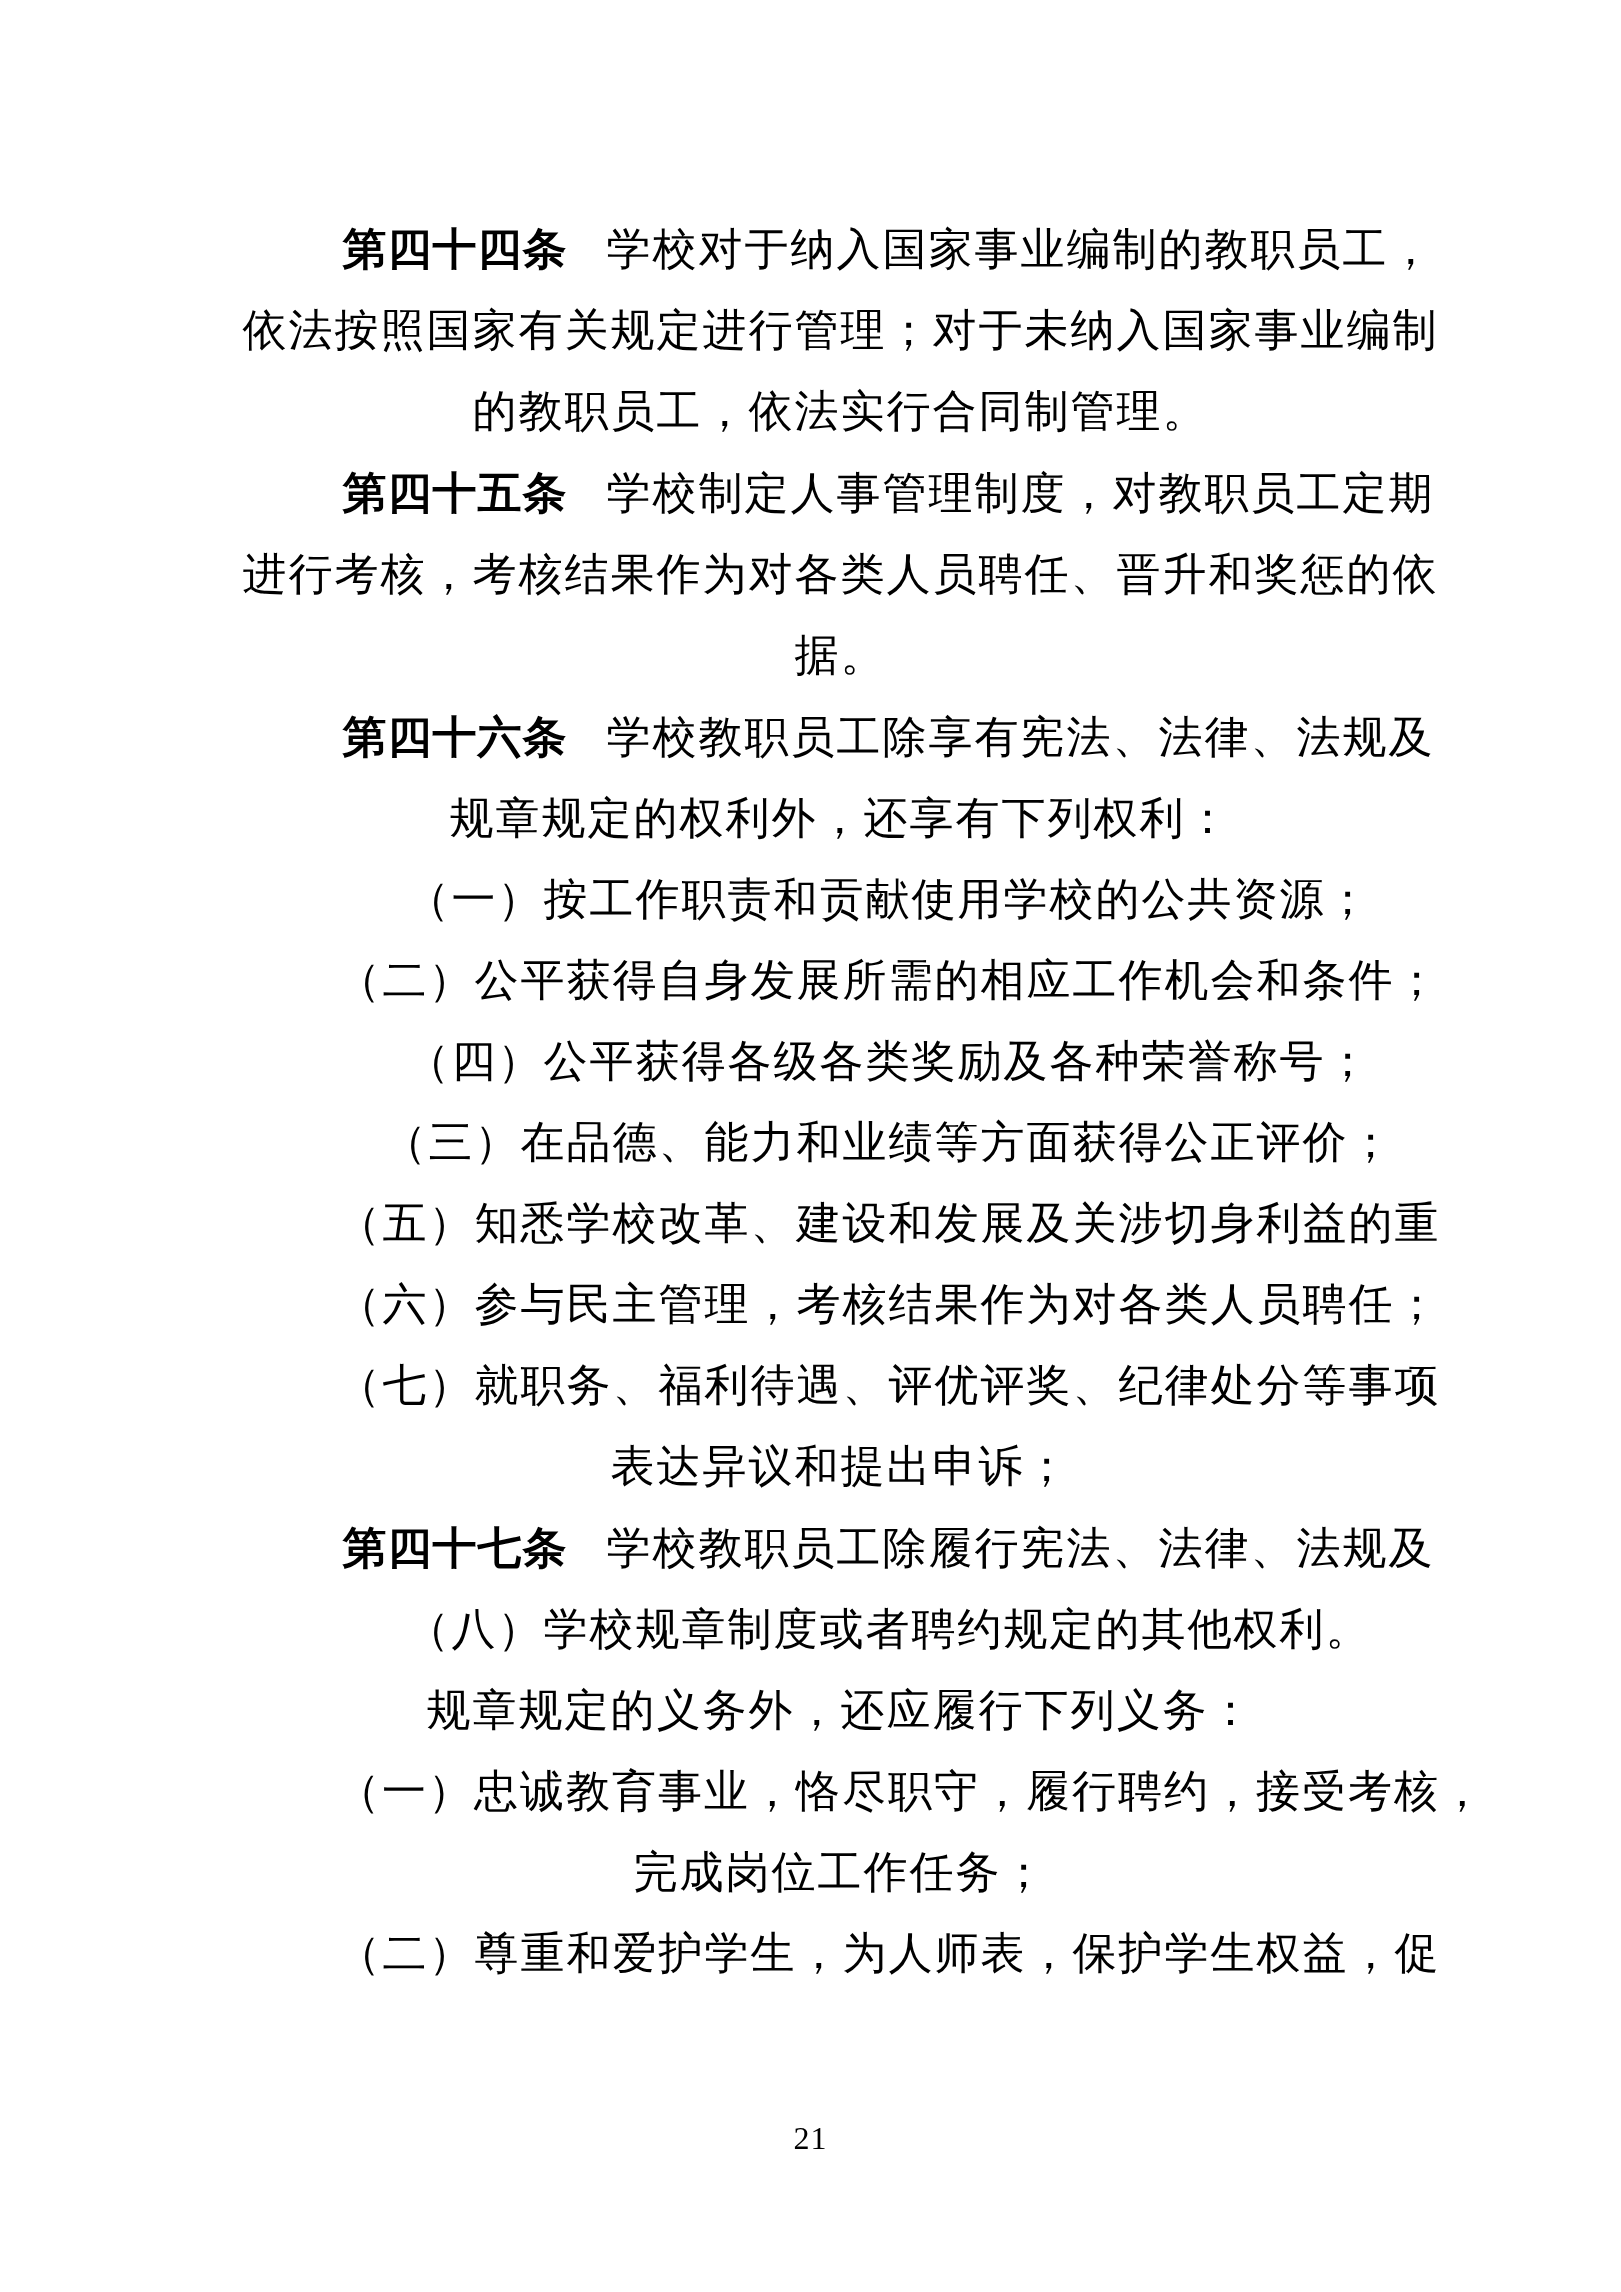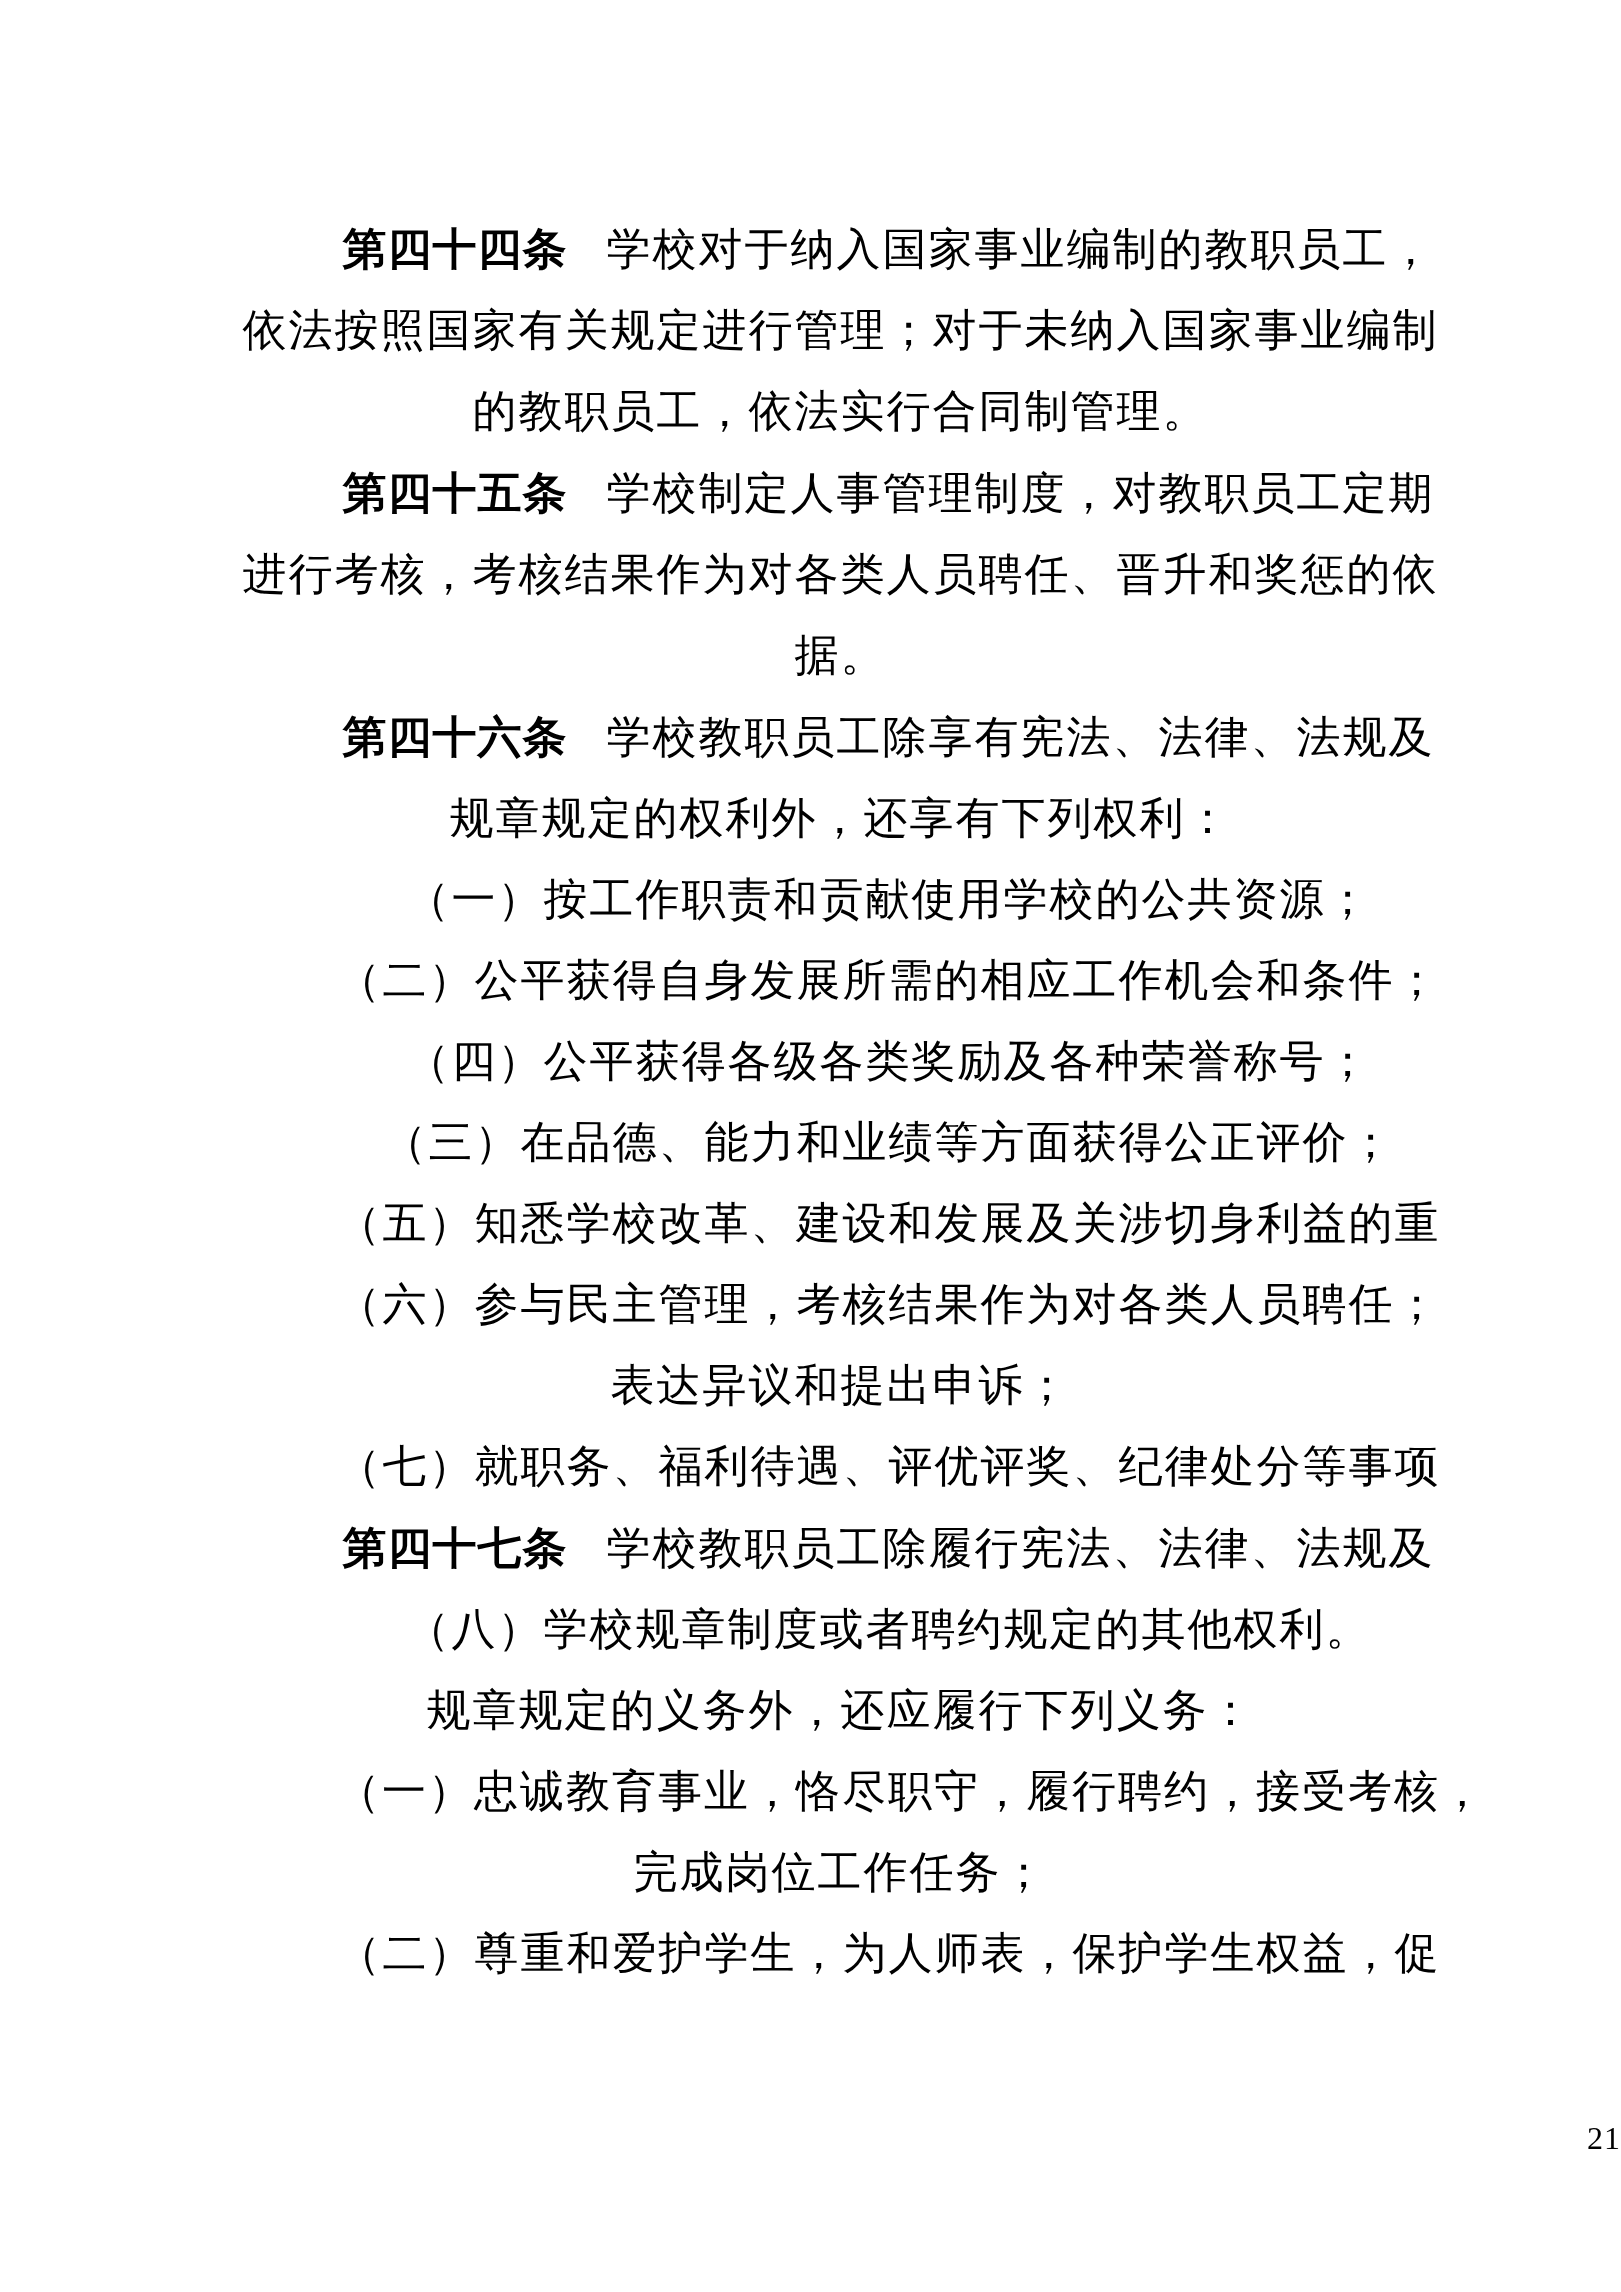--- a/index.html
+++ b/index.html
@@ -42,21 +42,21 @@
     font-family: "Liberation Sans", "DejaVu Sans", sans-serif;
     font-weight: bold;
     margin-right: 39px;
     letter-spacing: 1px;
   }
   .page-number {
     position: absolute;
     top: 2119px;
     left: 0;
     width: 100%;
-    text-align: right;
+    text-align: center;
     font-size: 32px;
     line-height: 39px;
     letter-spacing: 1px;
   }
 </style>
 </head>
 <body>
 
 <div class="page">
   <main class="text-block">
@@ -83,23 +83,23 @@
 
     <p class="line indent"><span>（四）公平获得各级各类奖励及各种荣誉称号；</span></p>
 
     <p class="line indent"><span>（三）在品德、能力和业绩等方面获得公正评价；</span></p>
 
     <p class="line indent"><span>（五）知悉学校改革、建设和发展及关涉切身利益的重</span></p>
 
 
     <p class="line indent"><span>（六）参与民主管理，考核结果作为对各类人员聘任；</span></p>
 
+    <p class="line indent"><span>（七）就职务、福利待遇、评优评奖、纪律处分等事项</span></p>
+
     <p class="line"><span>表达异议和提出申诉；</span></p>
-
-    <p class="line indent"><span>（七）就职务、福利待遇、评优评奖、纪律处分等事项</span></p>
 
     <p class="line indent"><span class="head">第四十七条</span><span>学校教职员工除履行宪法、法律、法规及</span></p>
 
     <p class="line indent"><span>（八）学校规章制度或者聘约规定的其他权利。</span></p>
 
     <p class="line"><span>规章规定的义务外，还应履行下列义务：</span></p>
 
     <p class="line indent"><span>（一）忠诚教育事业，恪尽职守，履行聘约，接受考核，</span></p>
 
     <p class="line"><span>完成岗位工作任务；</span></p>

